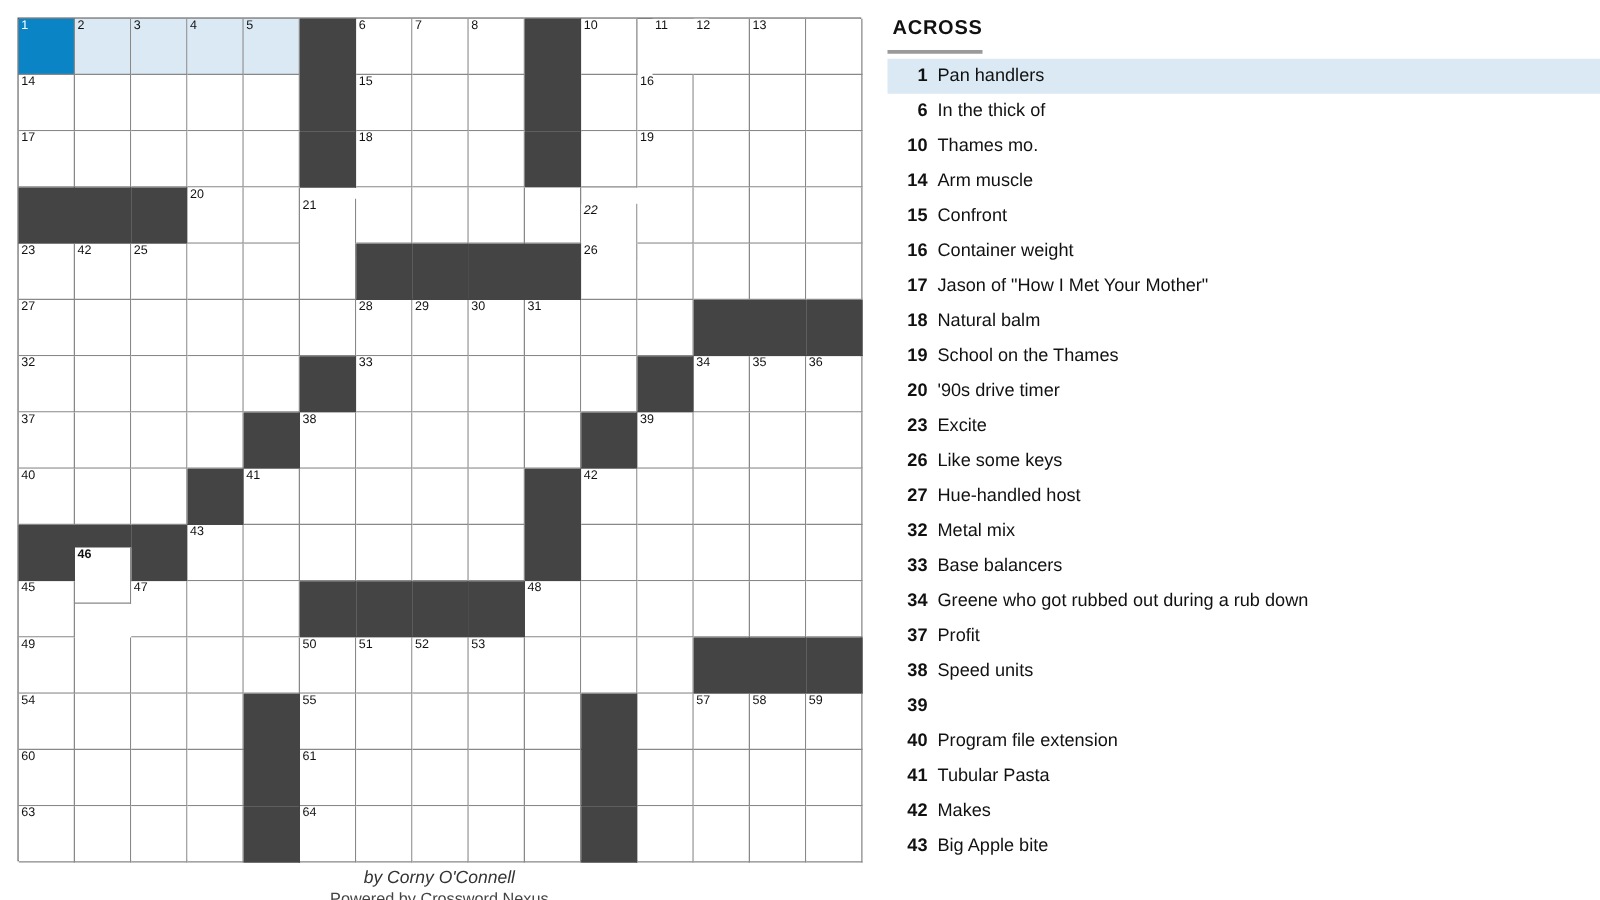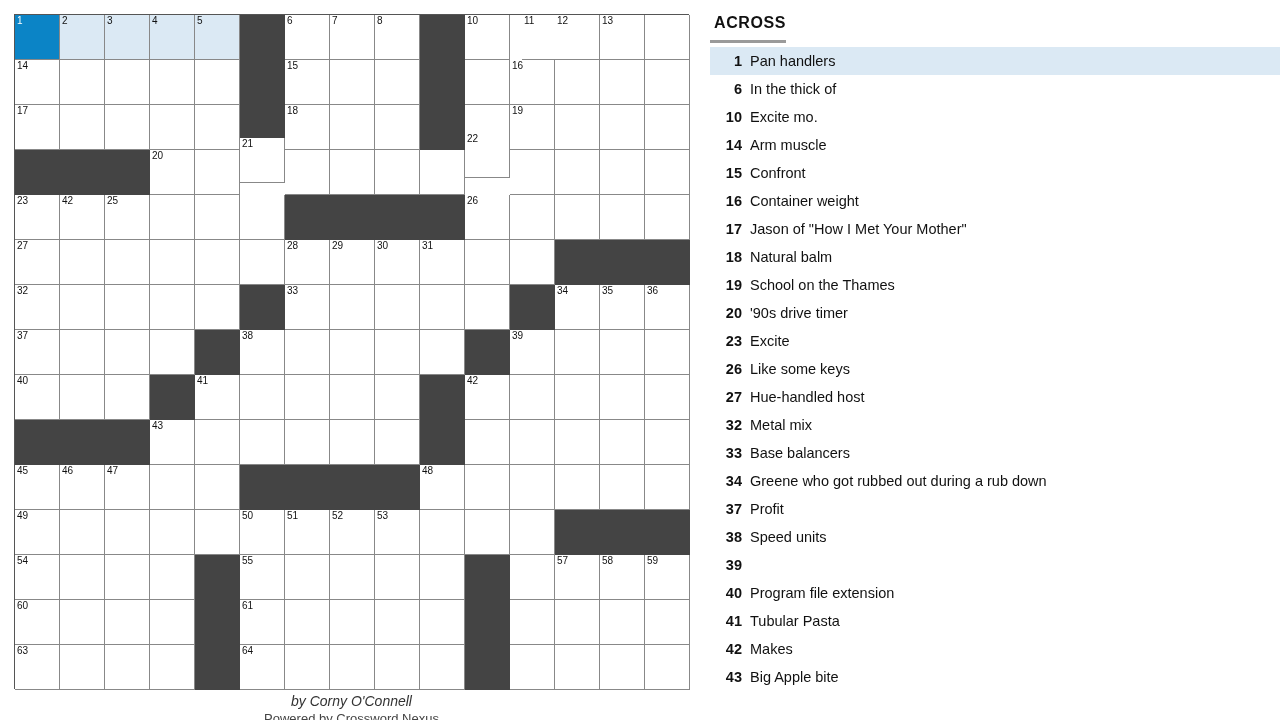--- a/index.html
+++ b/index.html
@@ -207,28 +207,28 @@
         <div class="cell" style="left: 540px; top: 90px;"></div>
         <div class="cell" style="left: 585px; top: 90px;"></div>
         <div class="cell" style="left: 630px; top: 90px;"></div>
         <div class="cell block" style="left: 0px; top: 135px;"></div>
         <div class="cell block" style="left: 45px; top: 135px;"></div>
         <div class="cell block" style="left: 90px; top: 135px;"></div>
         <div class="cell" style="left: 135px; top: 135px;">
           <span class="num">20</span>
         </div>
         <div class="cell" style="left: 180px; top: 135px;"></div>
-        <div class="cell" style="left: 225px; top: 123px;">
+        <div class="cell" style="left: 225px; top: 144px;">
           <span class="num">21</span>
         </div>
         <div class="cell" style="left: 270px; top: 135px;"></div>
         <div class="cell" style="left: 315px; top: 135px;"></div>
         <div class="cell" style="left: 360px; top: 135px;"></div>
         <div class="cell" style="left: 405px; top: 135px;"></div>
-        <div class="cell" style="left: 450px; top: 118px;">
+        <div class="cell" style="left: 450px; top: 148px; font-style: italic;">
           <span class="num">22</span>
         </div>
         <div class="cell" style="left: 495px; top: 135px;"></div>
         <div class="cell" style="left: 540px; top: 135px;"></div>
         <div class="cell" style="left: 585px; top: 135px;"></div>
         <div class="cell" style="left: 630px; top: 135px;"></div>
         <div class="cell" style="left: 0px; top: 180px;">
           <span class="num">23</span>
         </div>
         <div class="cell" style="left: 45px; top: 180px;">
@@ -356,21 +356,21 @@
         <div class="cell" style="left: 360px; top: 405px;"></div>
         <div class="cell block" style="left: 405px; top: 405px;"></div>
         <div class="cell" style="left: 450px; top: 405px;"></div>
         <div class="cell" style="left: 495px; top: 405px;"></div>
         <div class="cell" style="left: 540px; top: 405px;"></div>
         <div class="cell" style="left: 585px; top: 405px;"></div>
         <div class="cell" style="left: 630px; top: 405px;"></div>
         <div class="cell" style="left: 0px; top: 450px;">
           <span class="num">45</span>
         </div>
-        <div class="cell" style="left: 45px; top: 450px;">
+        <div class="cell" style="left: 45px; top: 423px; font-weight: bold;">
           <span class="num">46</span>
         </div>
         <div class="cell" style="left: 90px; top: 450px;">
           <span class="num">47</span>
         </div>
         <div class="cell" style="left: 135px; top: 450px;"></div>
         <div class="cell" style="left: 180px; top: 450px;"></div>
         <div class="cell block" style="left: 225px; top: 450px;"></div>
         <div class="cell block" style="left: 270px; top: 450px;"></div>
         <div class="cell block" style="left: 315px; top: 450px;"></div>
@@ -482,21 +482,21 @@
         <div class="clue selected">
           <span class="cnum">1</span>
           <span class="ctext">Pan handlers</span>
         </div>
         <div class="clue">
           <span class="cnum">6</span>
           <span class="ctext">In the thick of</span>
         </div>
         <div class="clue">
           <span class="cnum">10</span>
-          <span class="ctext">Excite mo.</span>
+          <span class="ctext">Thames mo.</span>
         </div>
         <div class="clue">
           <span class="cnum">14</span>
           <span class="ctext">Arm muscle</span>
         </div>
         <div class="clue">
           <span class="cnum">15</span>
           <span class="ctext">Confront</span>
         </div>
         <div class="clue">

